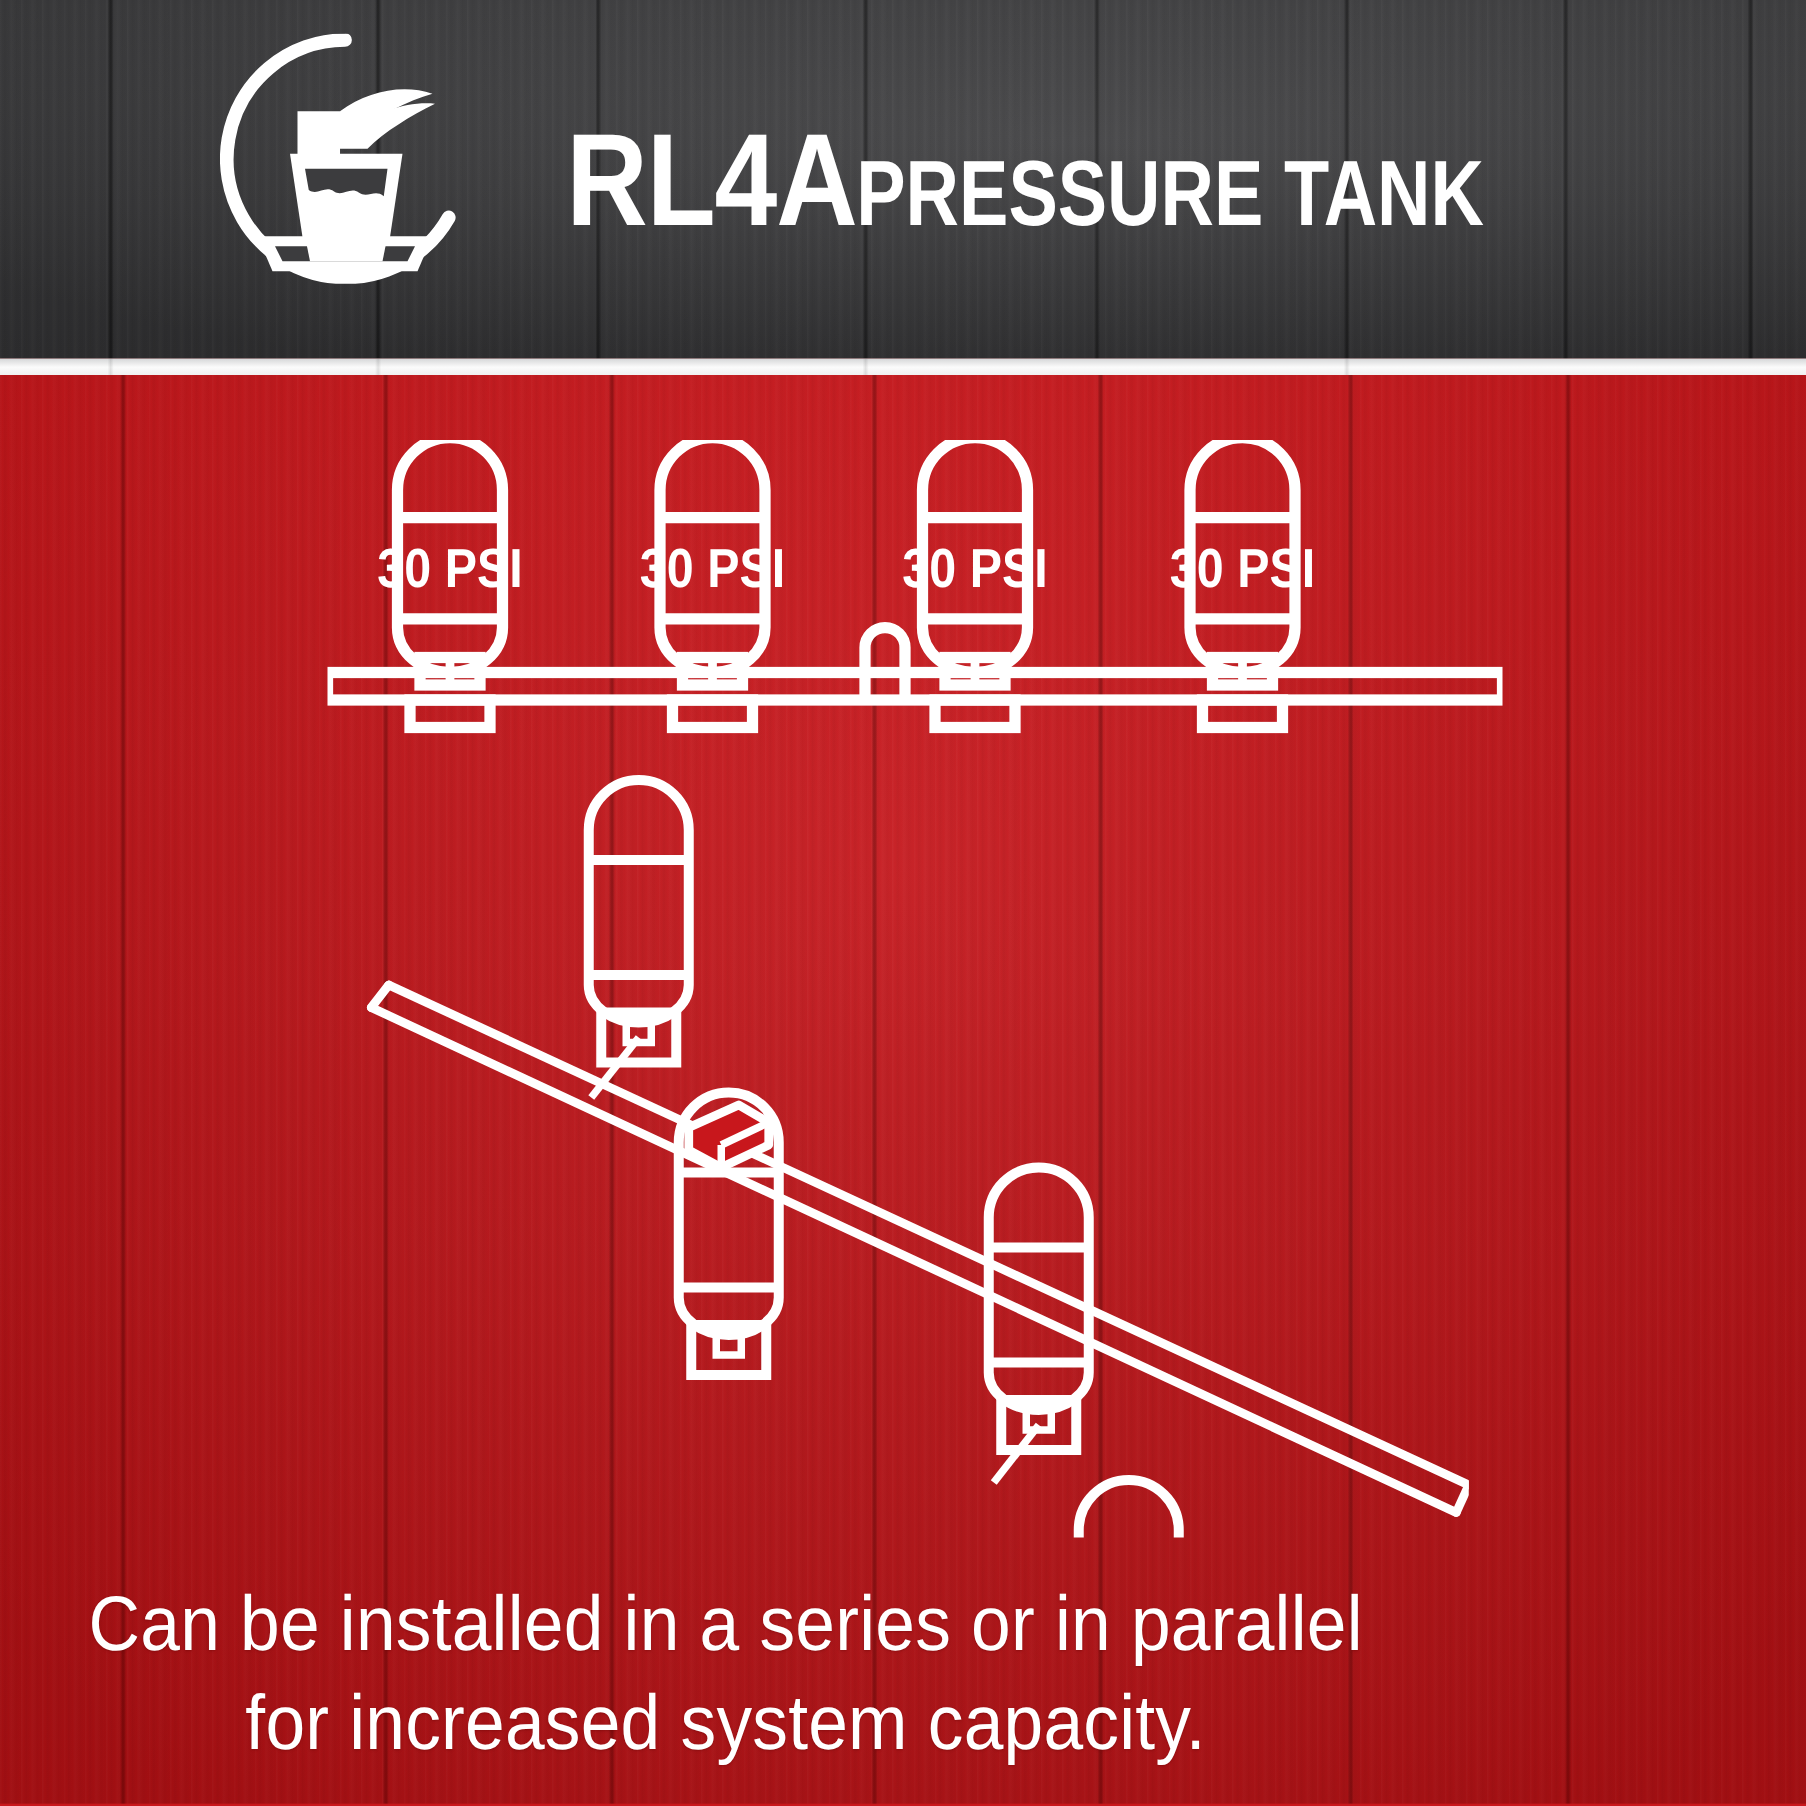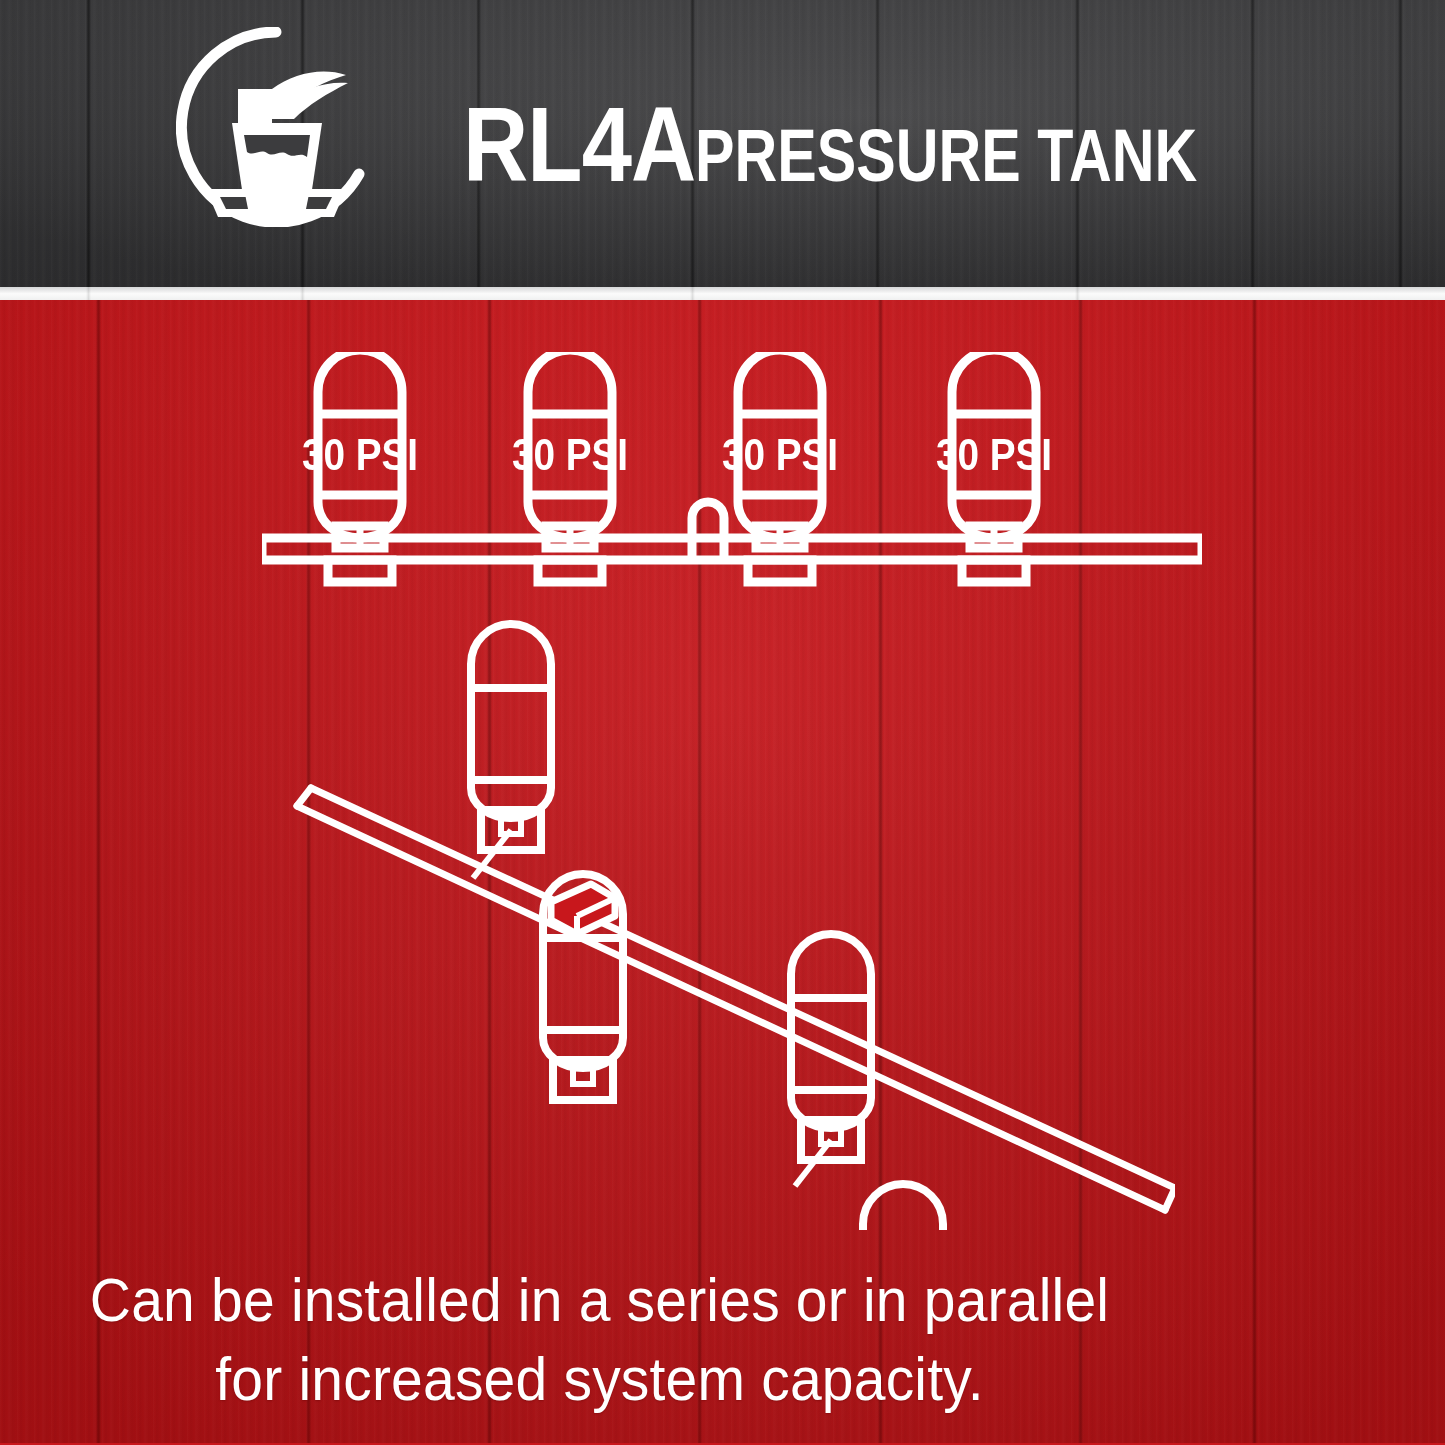--- a/index.html
+++ b/index.html
@@ -76,21 +76,21 @@
     position:absolute;inset:0;
     background:radial-gradient(ellipse at 50% 35%, rgba(255,255,255,0.06) 0%, rgba(70,0,0,0.20) 90%);
     pointer-events:none;
   }
 
   
   #logo{
     position:absolute;left:176px;top:27px;width:200px;height:200px;
   }
   #title-wrap{
-    position:absolute;left:463px;top:92px;
+    position:absolute;left:453px;top:92px;
     display:flex;align-items:baseline;white-space:nowrap;
   }
   #title-main{
     color:#ffffff;
     font-family:"Liberation Sans Narrow","Liberation Sans",sans-serif;
     font-weight:bold;
     font-size:105px;
     line-height:1;
     letter-spacing:-1px;
     transform:scaleX(0.86);
@@ -120,21 +120,20 @@
   #caption{
     position:absolute;left:0;top:960px;width:1161px;
     text-align:center;
     color:#ffffff;
     font-family:"Liberation Sans Narrow","Liberation Sans",sans-serif;
     font-weight:normal;
     font-size:62px;
     line-height:1.28;
     letter-spacing:0.2px;
     text-shadow:0 1px 2px rgba(90,0,0,0.35);
-    padding-left:19px;
   }
   #caption .cline{display:block;transform:scaleX(0.92);}
 </style>
 </head>
 <body>
 
 <div id="page">
 
   <div id="header">
     <div class="grain"></div>

